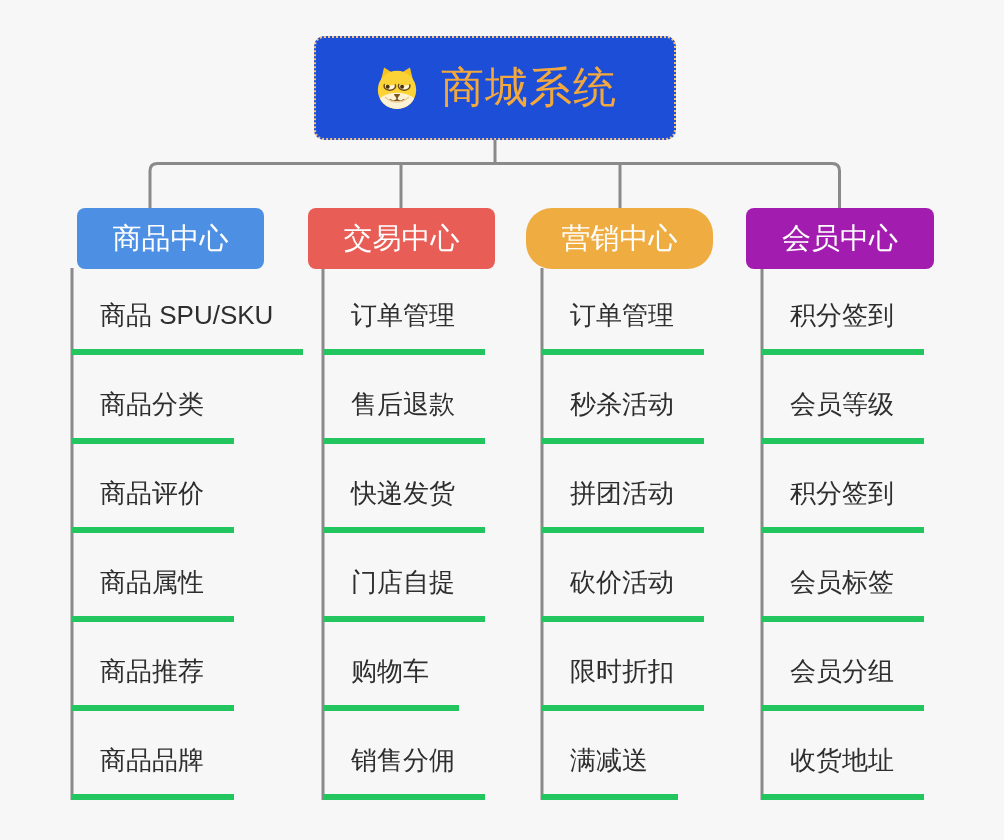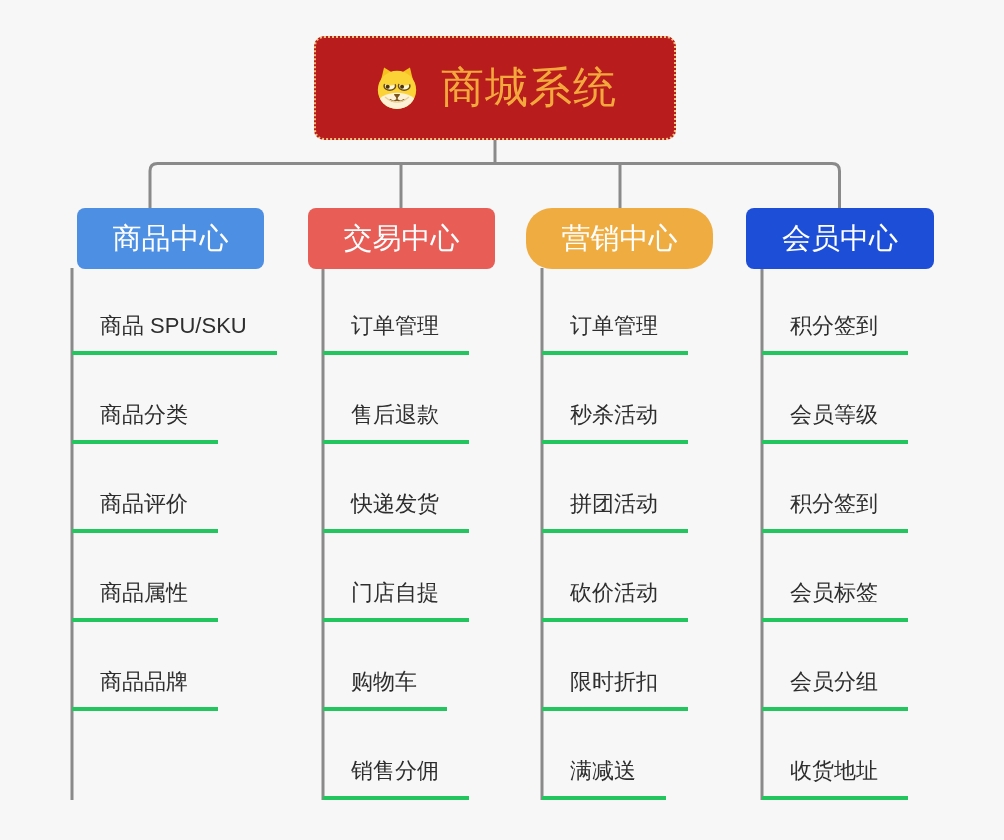--- a/index.html
+++ b/index.html
@@ -22,21 +22,21 @@
   .connectors path{
     fill:none;
     stroke:#8a8a8a;
     stroke-width:3;
   }
   
   .root-node{
     position:absolute;
     left:314px;top:36px;
     width:362px;height:104px;
-    background:#b91c1c;
+    background:#1d4ed8;
     border:2px dotted #f6c178;
     border-radius:10px;
     box-sizing:border-box;
     display:flex;align-items:center;justify-content:center;
     gap:20px;
     cursor:default;
   }
   .root-title{
     font-size:43px;
     color:#f2a83c;
@@ -68,23 +68,23 @@
   .b0 .column{left:72px;}
   .b1 .column{left:323px;}
   .b2 .column{left:542px;}
   .b3 .column{left:762px;}
   .leaf-row{
     height:89px;
     display:flex;
     align-items:flex-end;
   }
   .leaf{
-    padding:0 30px 10px 28px;
-    border-bottom:4px solid #22c55e;
-    font-size:22px;
+    padding:0 30px 16px 28px;
+    border-bottom:6px solid #22c55e;
+    font-size:26px;
     line-height:1.35;
     color:#2e2e2e;
     white-space:nowrap;
   }
 </style>
 </head>
 <body>
 
 <div class="canvas">
 
@@ -130,20 +130,23 @@
         <div class="leaf-row">
           <div class="leaf">商品分类</div>
         </div>
         <div class="leaf-row">
           <div class="leaf">商品评价</div>
         </div>
         <div class="leaf-row">
           <div class="leaf">商品属性</div>
         </div>
         <div class="leaf-row">
+          <div class="leaf">商品推荐</div>
+        </div>
+        <div class="leaf-row">
           <div class="leaf">商品品牌</div>
         </div>
       </div>
   </div>
 
   <div class="branch b1">
     <div class="header" style="background: rgb(232, 93, 85);">交易中心</div>
     <div class="column">
         <div class="leaf-row">
           <div class="leaf">订单管理</div>
@@ -184,21 +187,21 @@
         <div class="leaf-row">
           <div class="leaf">限时折扣</div>
         </div>
         <div class="leaf-row">
           <div class="leaf">满减送</div>
         </div>
       </div>
   </div>
 
   <div class="branch b3">
-    <div class="header" style="background: #1d4ed8;">会员中心</div>
+    <div class="header" style="background: #a21caf;">会员中心</div>
     <div class="column">
         <div class="leaf-row">
           <div class="leaf">积分签到</div>
         </div>
         <div class="leaf-row">
           <div class="leaf">会员等级</div>
         </div>
         <div class="leaf-row">
           <div class="leaf">积分签到</div>
         </div>

